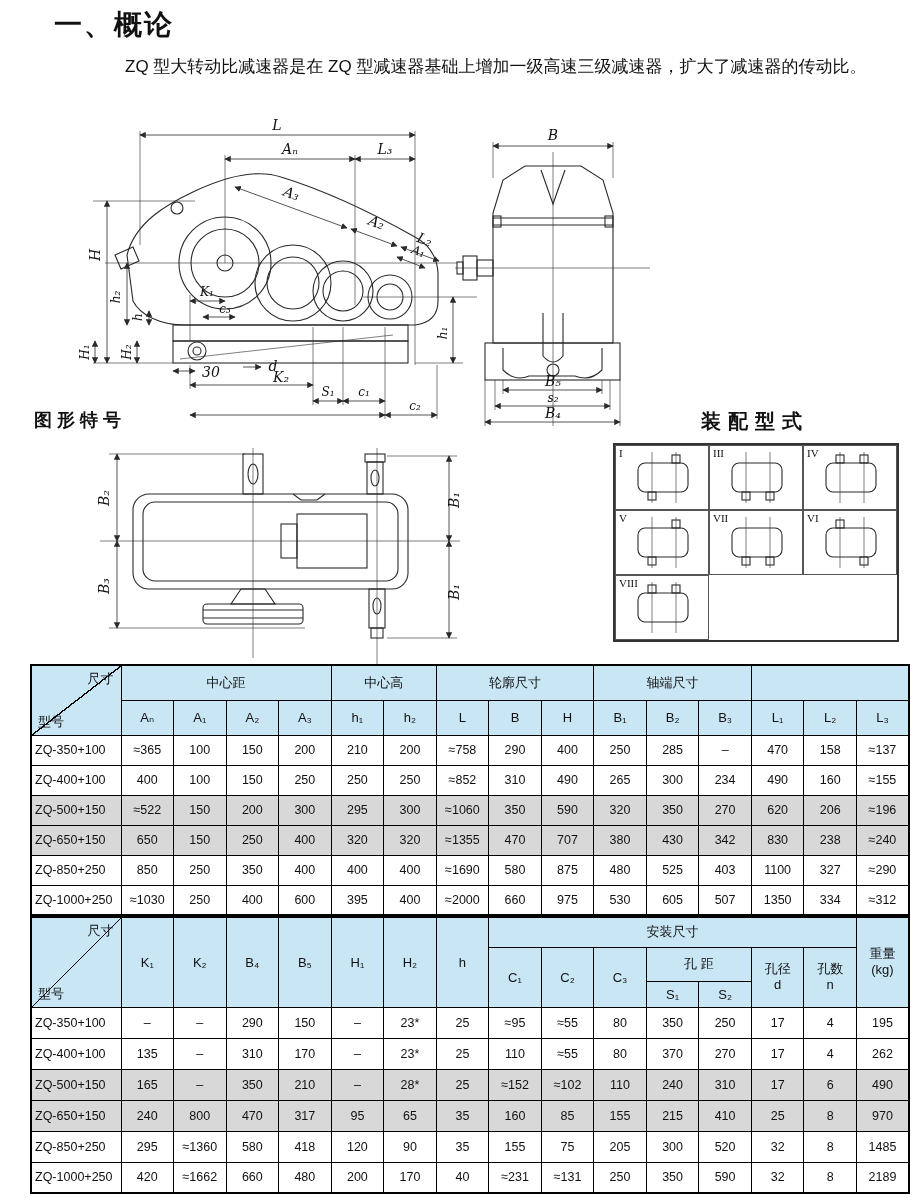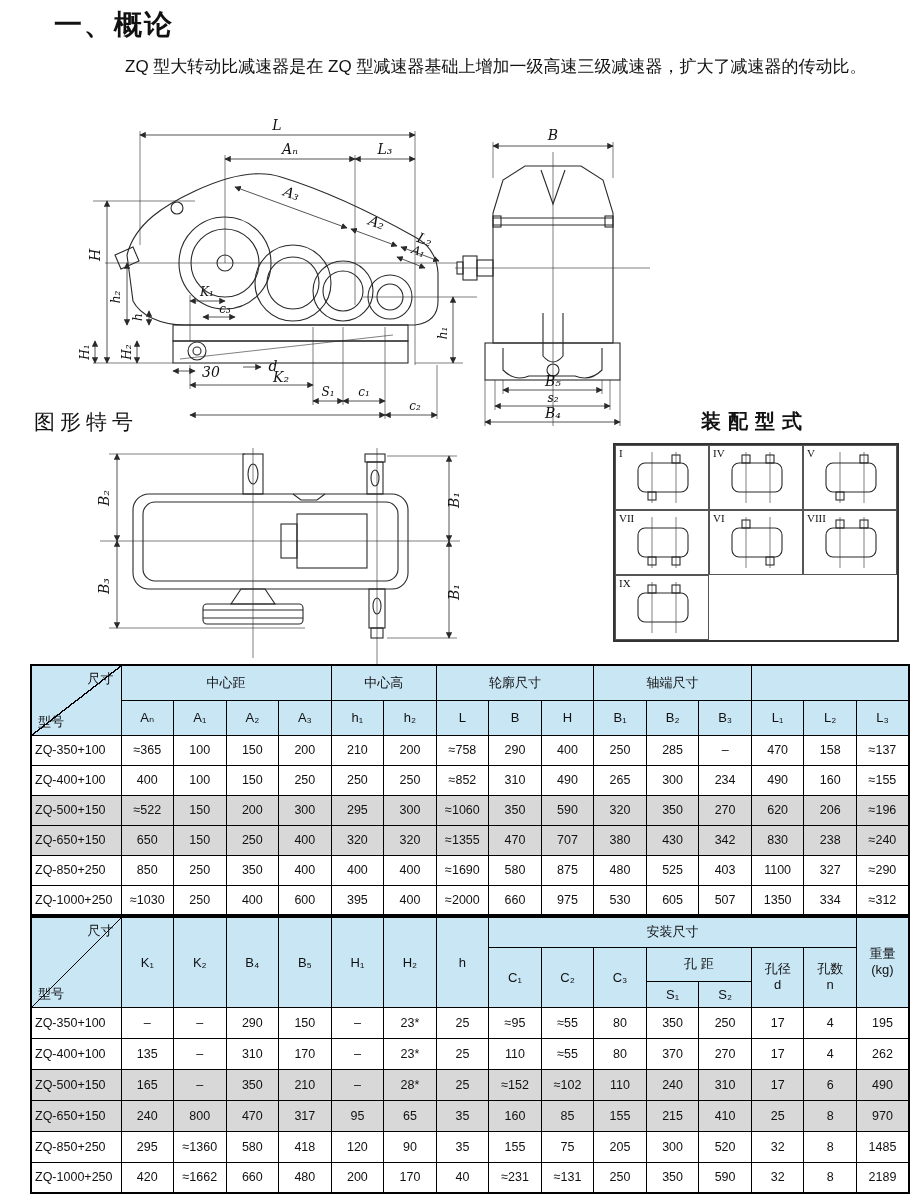--- a/index.html
+++ b/index.html
@@ -4,21 +4,21 @@
 <style>
   html,body{margin:0;padding:0;background:#fff;}
   body{width:920px;height:1200px;position:relative;overflow:hidden;
        font-family:"Liberation Sans","DejaVu Sans",sans-serif;color:#111;}
   .abs{position:absolute;}
 
   
   .page-title{left:54px;top:6px;font-size:28px;font-weight:bold;letter-spacing:2px;}
   .intro{left:88px;top:56px;width:810px;font-size:17px;line-height:1.35;margin-left:37px;}
 
-  .fig-caption{left:34px;top:408px;font-size:21px;font-weight:normal;letter-spacing:5px;}
+  .fig-caption{left:34px;top:408px;font-size:18px;font-weight:bold;letter-spacing:5px;}
   .asm-title{left:612px;top:408px;width:286px;text-align:center;font-size:20px;font-weight:bold;letter-spacing:7px;}
 
   
   svg{position:absolute;overflow:visible;}
   svg line,svg path,svg rect,svg circle,svg ellipse,svg polygon,svg polyline{
     stroke:#2a2a2a;fill:none;stroke-width:1.1;}
   .dim{stroke-width:0.8;}
   .thin{stroke-width:0.6;}
   .dimtxt{font-family:"DejaVu Serif","Liberation Serif",serif;font-size:14px;
           fill:#111;stroke:none;font-style:italic;}
@@ -237,20 +237,30 @@
 <div class="abs asm-title">装配型式</div>
 <div class="abs asm-grid" id="asm-grid">
     <div class="asm-cell">
       <span class="rn">I</span>
       <svg width="92" height="62" viewBox="0 0 92 62">
         <rect x="22" y="17" width="50" height="29" rx="7"></rect>
         <line x1="36" y1="6" x2="36" y2="57" class="thin"></line>
         <rect x="32" y="46" width="8" height="8"></rect>
         <line x1="60" y1="6" x2="60" y2="57" class="thin"></line>
         <rect x="56" y="9" width="8" height="8"></rect>
+      </svg>
+    </div>
+    <div class="asm-cell">
+      <span class="rn">III</span>
+      <svg width="92" height="62" viewBox="0 0 92 62">
+        <rect x="22" y="17" width="50" height="29" rx="7"></rect>
+        <line x1="36" y1="6" x2="36" y2="57" class="thin"></line>
+        <rect x="32" y="46" width="8" height="8"></rect>
+        <line x1="60" y1="6" x2="60" y2="57" class="thin"></line>
+        <rect x="56" y="46" width="8" height="8"></rect>
       </svg>
     </div>
     <div class="asm-cell">
       <span class="rn">IV</span>
       <svg width="92" height="62" viewBox="0 0 92 62">
         <rect x="22" y="17" width="50" height="29" rx="7"></rect>
         <line x1="36" y1="6" x2="36" y2="57" class="thin"></line>
         <rect x="32" y="9" width="8" height="8"></rect>
         <line x1="60" y1="6" x2="60" y2="57" class="thin"></line>
         <rect x="56" y="9" width="8" height="8"></rect>
@@ -289,30 +299,20 @@
     <div class="asm-cell">
       <span class="rn">VIII</span>
       <svg width="92" height="62" viewBox="0 0 92 62">
         <rect x="22" y="17" width="50" height="29" rx="7"></rect>
         <line x1="36" y1="6" x2="36" y2="57" class="thin"></line>
         <rect x="32" y="9" width="8" height="8"></rect>
         <line x1="60" y1="6" x2="60" y2="57" class="thin"></line>
         <rect x="56" y="9" width="8" height="8"></rect>
       </svg>
     </div>
-    <div class="asm-cell">
-      <span class="rn">IX</span>
-      <svg width="92" height="62" viewBox="0 0 92 62">
-        <rect x="22" y="17" width="50" height="29" rx="7"></rect>
-        <line x1="36" y1="6" x2="36" y2="57" class="thin"></line>
-        <rect x="32" y="9" width="8" height="8"></rect>
-        <line x1="60" y1="6" x2="60" y2="57" class="thin"></line>
-        <rect x="56" y="9" width="8" height="8"></rect>
-      </svg>
-    </div>
   </div>
 
 <div class="abs tables">
   <table id="t1">
     <colgroup>
         <col style="width:90px">
       </colgroup>
     <thead>
       <tr>
         <td class="corner" rowspan="2">

